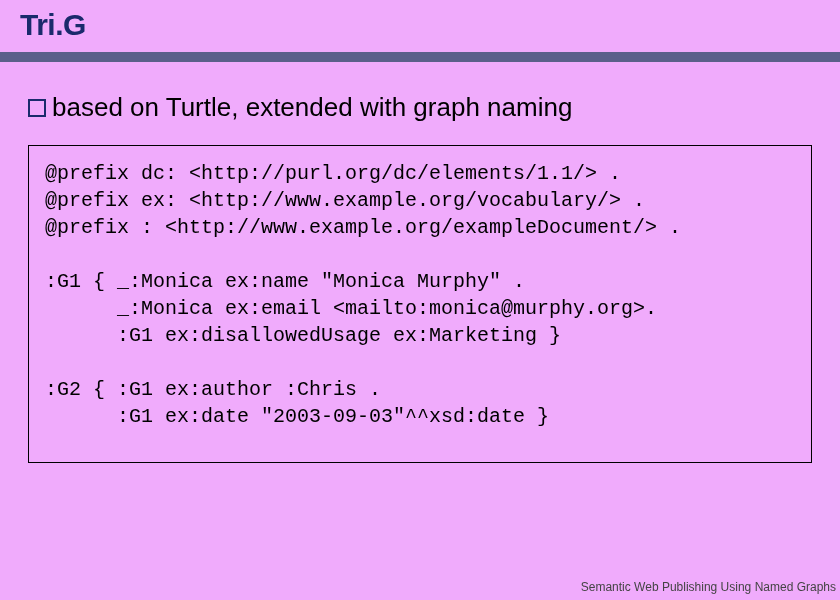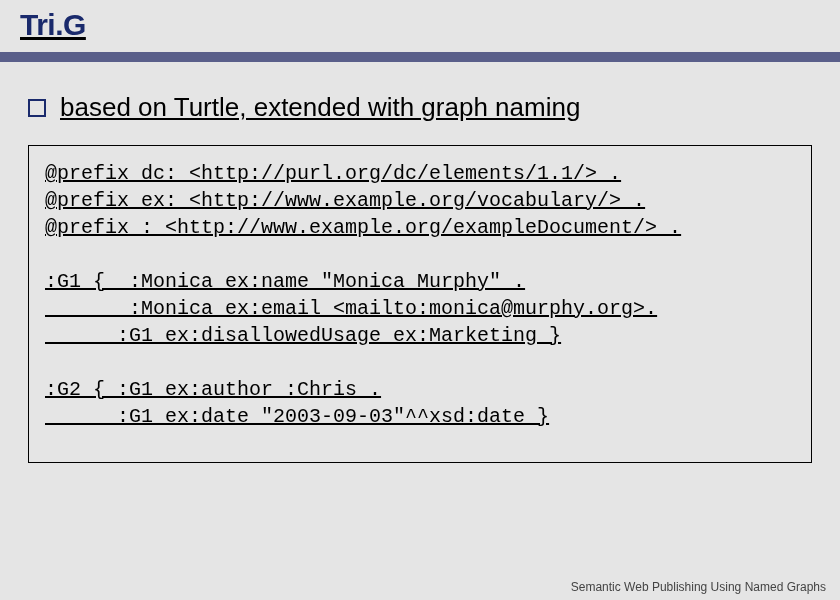--- a/index.html
+++ b/index.html
@@ -2,23 +2,22 @@
 <html><head>
 <meta charset="utf-8">
 <style>
   * { margin: 0; padding: 0; box-sizing: border-box; }
   html, body { width: 840px; height: 600px; font-family: Arial, Helvetica, sans-serif; background: #fff; }
   .slide {
     width: 840px;
     height: 600px;
     display: flex;
     flex-direction: column;
-    background: #e5e5e5;
+    background: #f0abfc;
     position: relative;
-    text-decoration: underline;
   }
   .title-bar {
     padding: 8px 20px 6px 20px;
   }
   .title-text {
     font-size: 30px;
     font-weight: bold;
     color: #1a2a6c;
     letter-spacing: -0.5px;
   }
@@ -27,21 +26,21 @@
     background: #5a5f8a;
     margin: 4px 0 0 0;
     width: 100%;
   }
   .body {
     padding: 30px 28px 0 28px;
   }
   .bullet-row {
     display: flex;
     align-items: center;
-    gap: 14px;
+    gap: 6px;
     margin-bottom: 22px;
   }
   .bullet-box {
     width: 18px;
     height: 18px;
     border: 2px solid #1a2a6c;
     flex: 0 0 auto;
   }
   .bullet-text {
     font-size: 26px;
@@ -54,21 +53,21 @@
   }
   .code-block {
     font-family: "Courier New", Courier, monospace;
     font-size: 20px;
     line-height: 1.35;
     white-space: pre;
     color: #000;
   }
   .footer {
     position: absolute;
-    right: 14px;
+    right: 4px;
     bottom: 6px;
     font-size: 12px;
     color: #444;
     margin-top: 13px;
   }
 </style>
 </head>
 <body>
 
 <div class="slide">

